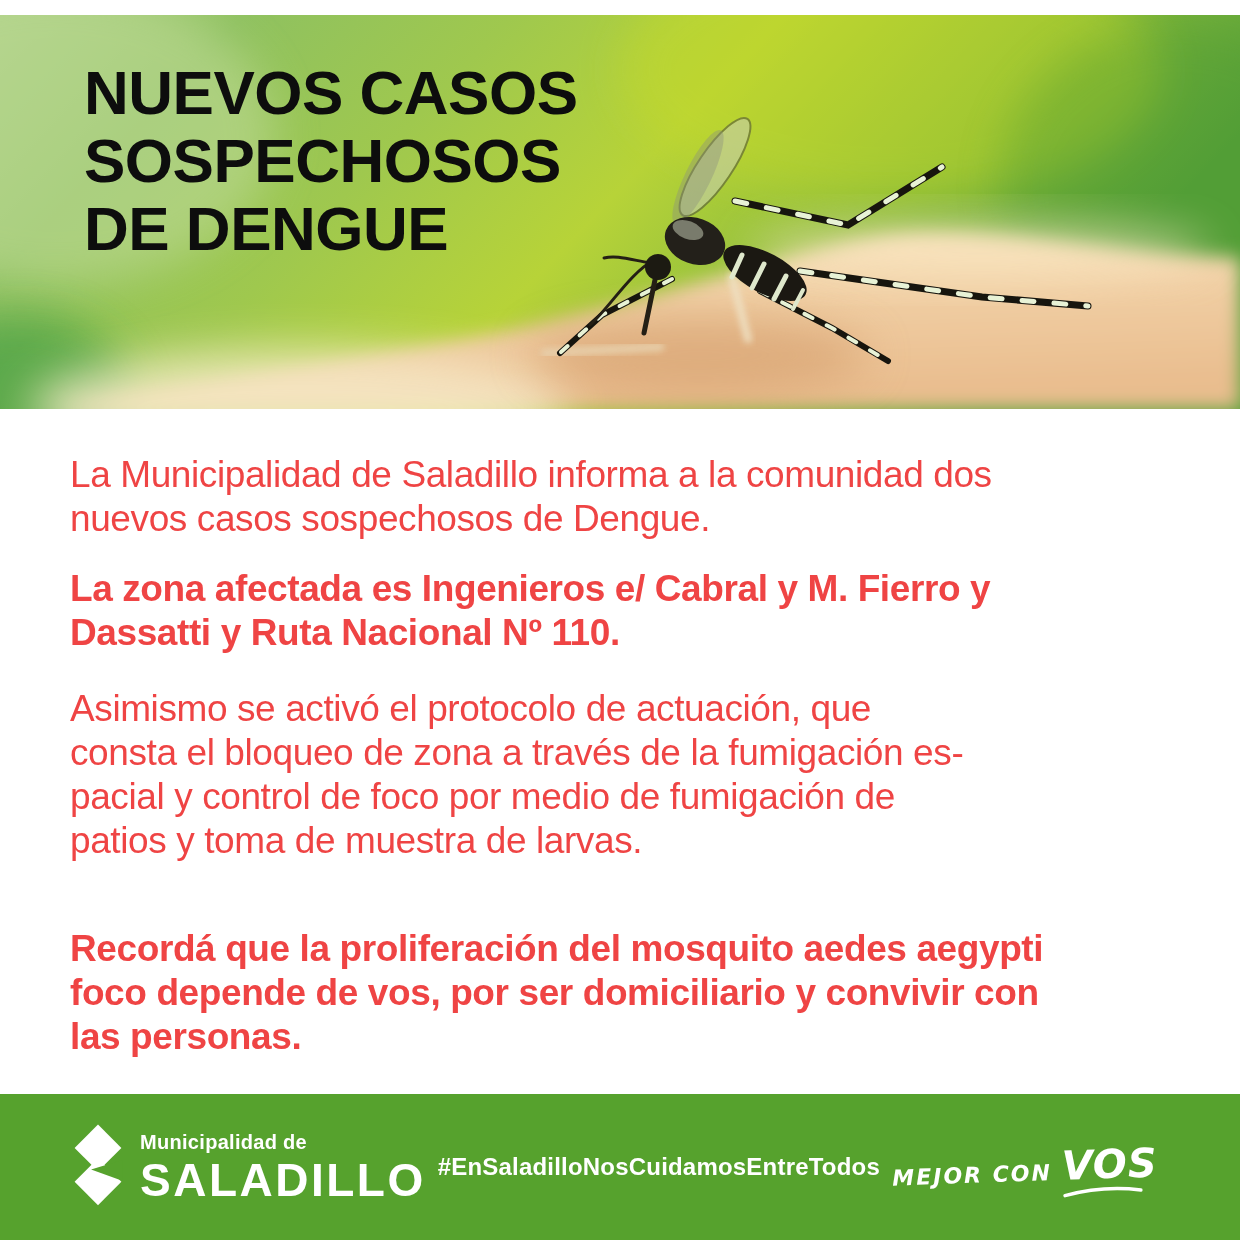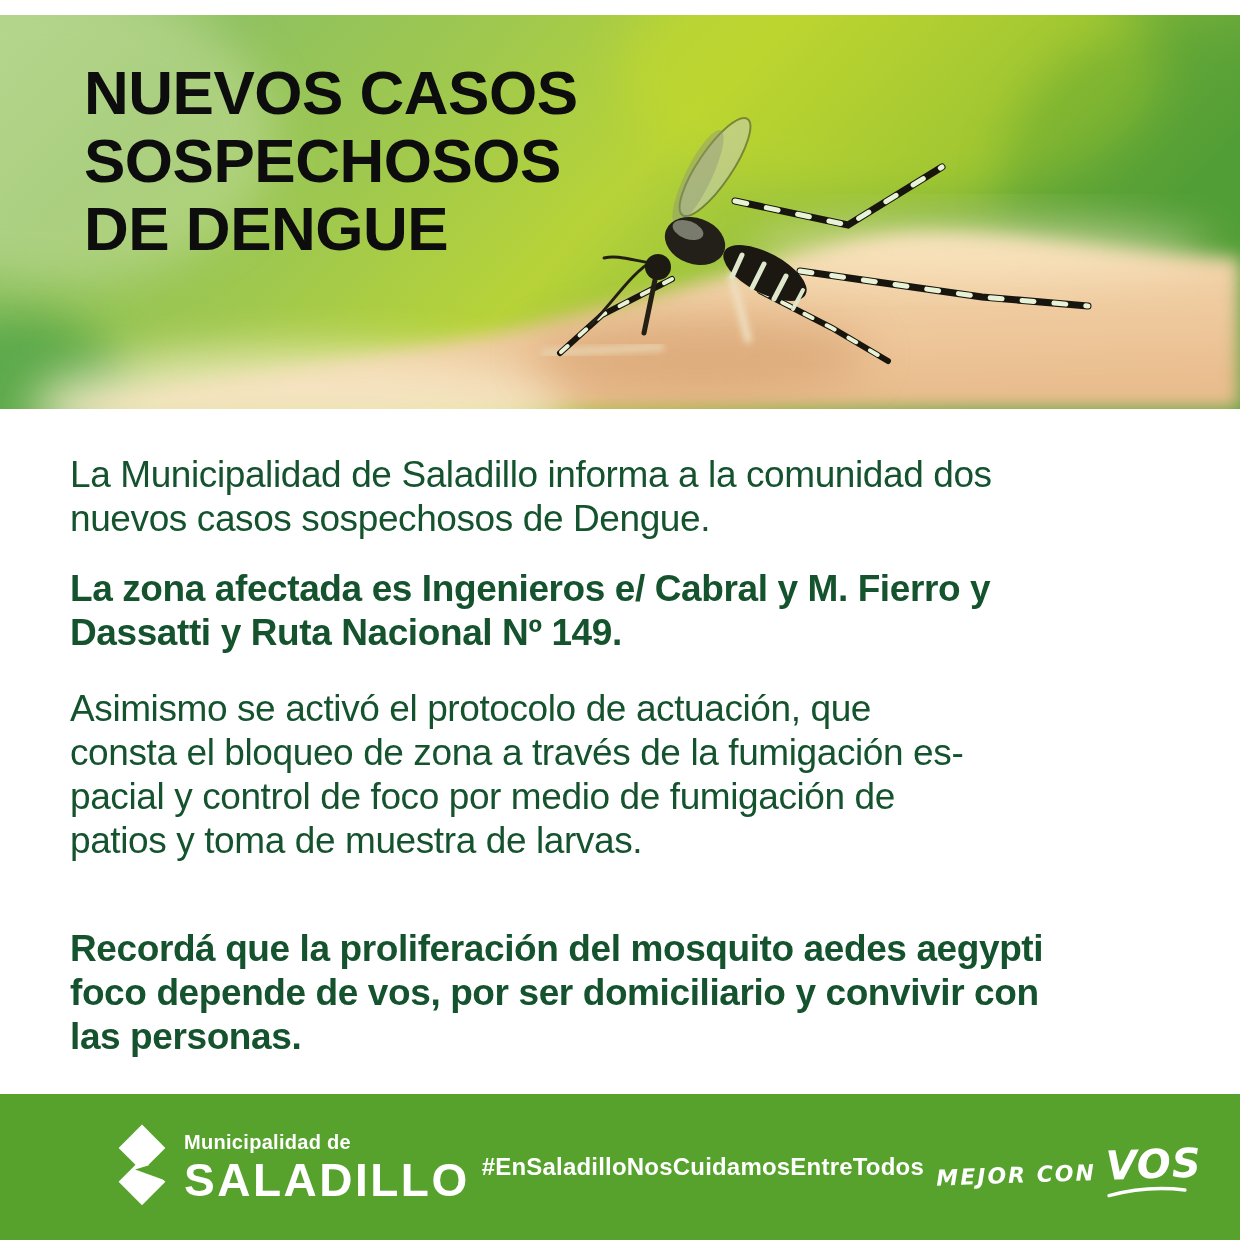--- a/index.html
+++ b/index.html
@@ -22,38 +22,38 @@
     font-weight:bold;
     letter-spacing:-0.5px;
     color:#0d0d0d;
     white-space:pre-line;
   }
   
   .copy{
     position:absolute;left:0;top:394px;width:1240px;height:700px;
     padding:59px 30px 12px 70px;
     box-sizing:border-box;
-    color:#14532d;
+    color:#ef4444;
   }
   .copy p{
     margin:0;
     font-size:37px;line-height:44px;
     letter-spacing:-0.4px;
     white-space:pre-line;
   }
   .copy p.regular{font-weight:normal;margin-bottom:26px;}
   .copy p.bold{font-weight:bold;}
   .copy p.p2{margin-bottom:32px;}
   .copy p.p3{margin-bottom:64px;}
   
   .footer{
     position:absolute;left:0;top:1094px;width:1240px;height:146px;
     display:flex;align-items:center;justify-content:space-between;
     box-sizing:border-box;
-    padding:0 96px 0 116px;
+    padding:0 96px 0 72px;
     color:#ffffff;
     gap:12px;
   }
   .brand{display:flex;align-items:center;gap:16px;}
   .brand-logo{width:52px;height:88px;flex:0 0 auto;}
   .brand-text{display:flex;flex-direction:column;line-height:1;}
   .brand-small{font-size:20px;font-weight:bold;letter-spacing:0.3px;margin-bottom:5px;}
   .brand-large{font-size:46px;font-weight:bold;letter-spacing:2.5px;}
   .hashtag{
     font-size:24px;font-weight:bold;letter-spacing:0.2px;
@@ -153,21 +153,21 @@
 
     <h1 class="hero-title">NUEVOS CASOS
 SOSPECHOSOS
 DE DENGUE</h1>
   </div>
 
   <div class="copy">
     <p class="regular p1">La Municipalidad de Saladillo informa a la comunidad dos
 nuevos casos sospechosos de Dengue.</p>
     <p class="bold p2">La zona afectada es Ingenieros e/ Cabral y M. Fierro y
-Dassatti y Ruta Nacional Nº 149.</p>
+Dassatti y Ruta Nacional Nº 110.</p>
     <p class="regular p3">Asimismo se activó el protocolo de actuación, que
 consta el bloqueo de zona a través de la fumigación es-
 pacial y control de foco por medio de fumigación de
 patios y toma de muestra de larvas.</p>
     <p class="bold p4">Recordá que la proliferación del mosquito aedes aegypti
 foco depende de vos, por ser domiciliario y convivir con
 las personas.</p>
   </div>
 
   <div class="footer" style="background:#56a22d;">

